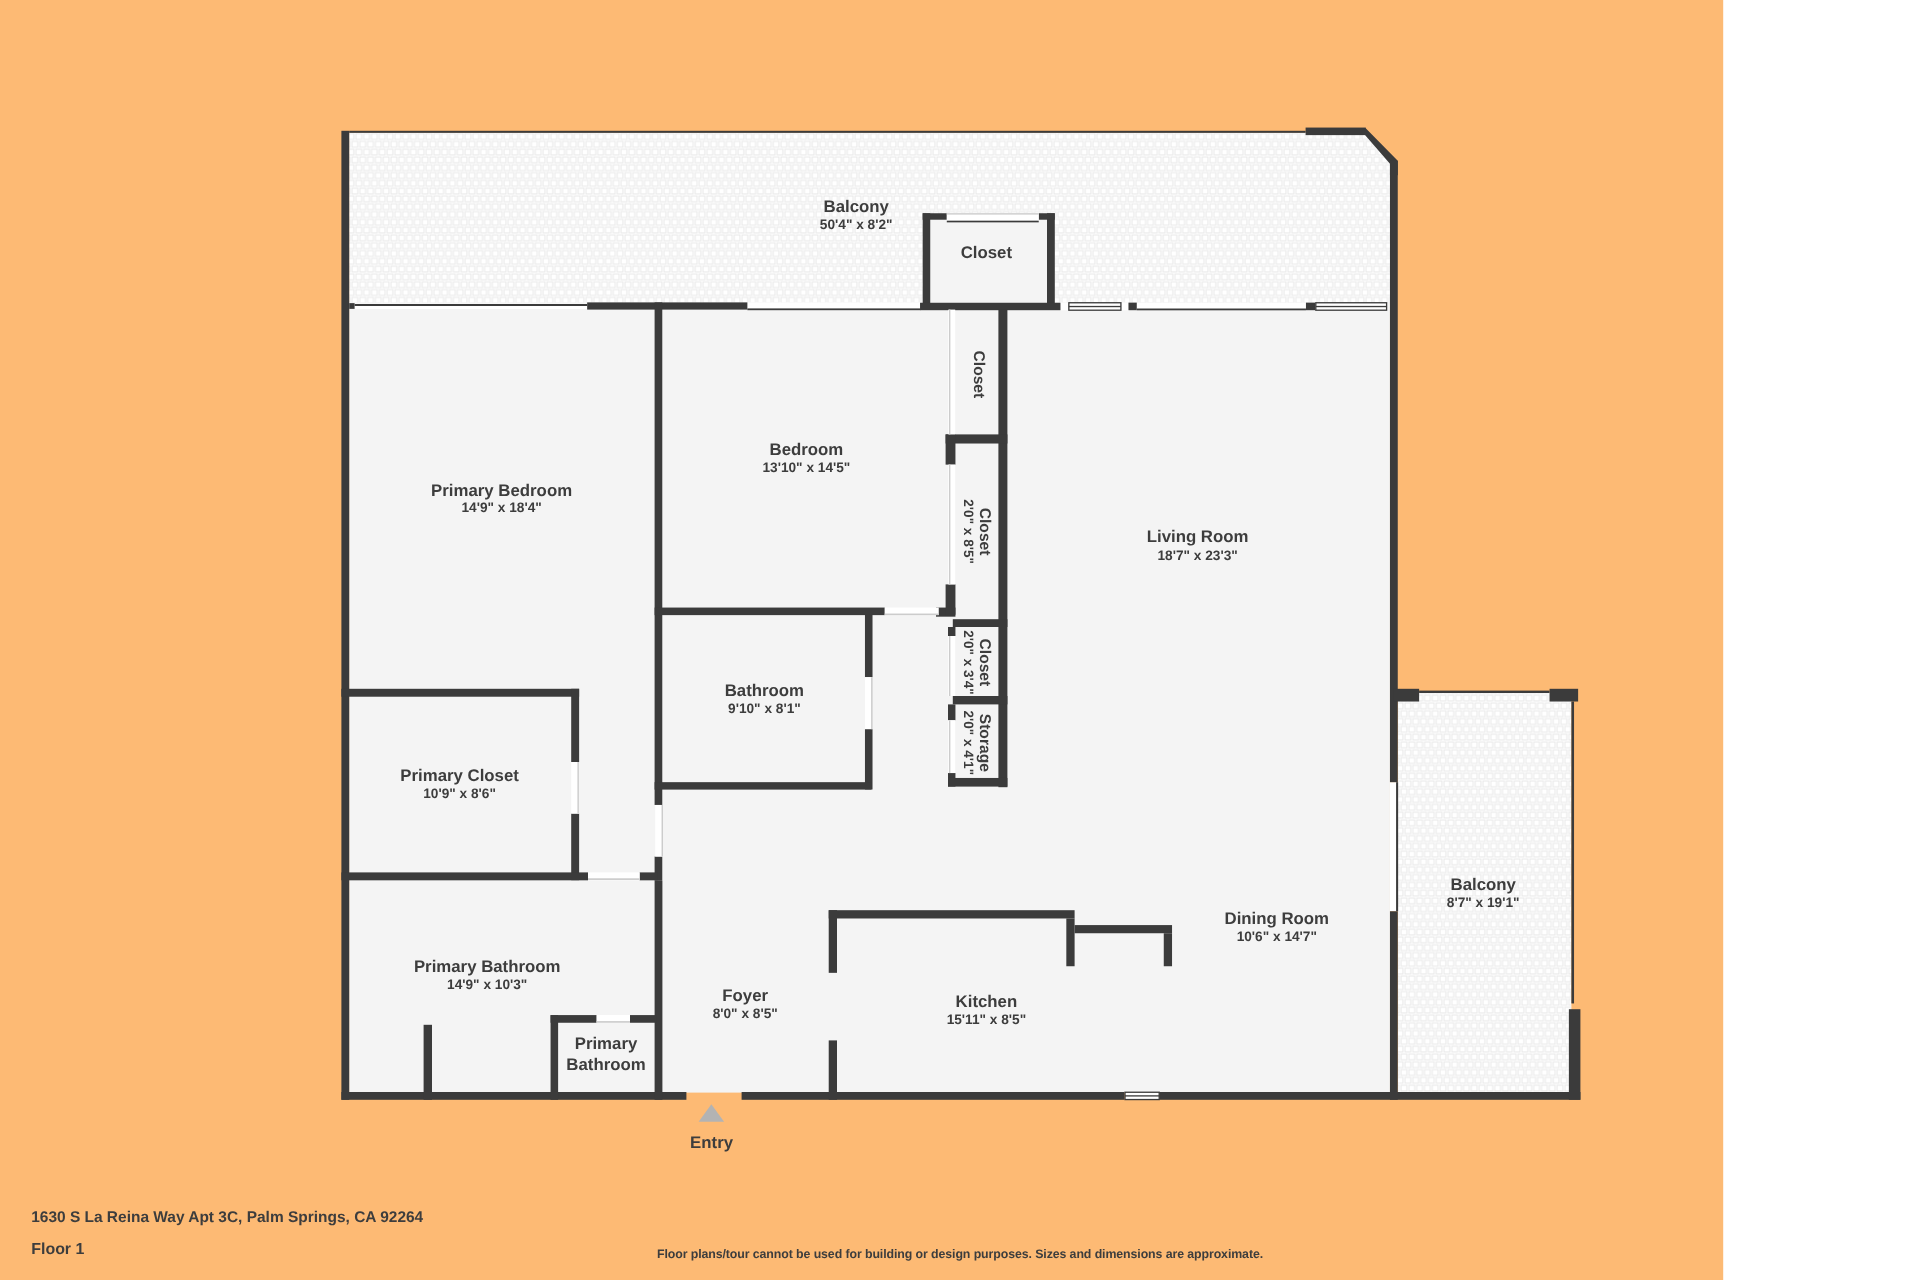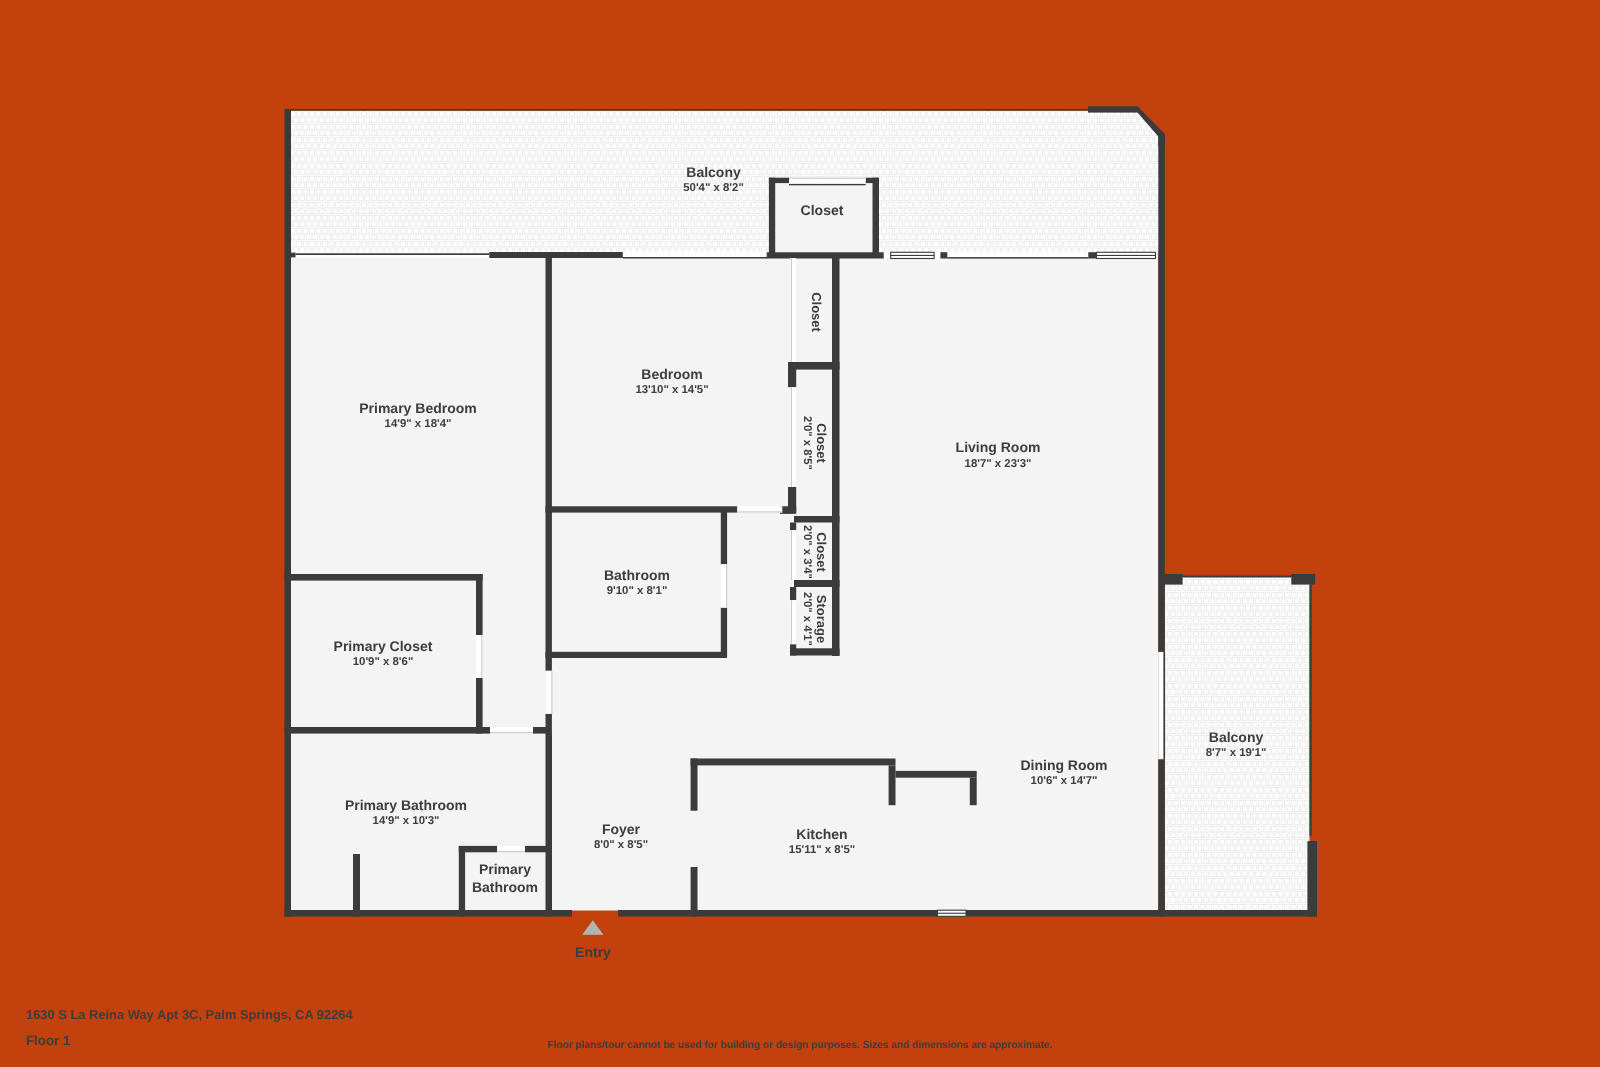--- a/index.html
+++ b/index.html
@@ -1,16 +1,16 @@
 <!DOCTYPE html>
 <html><head>
 <meta charset="utf-8">
 <style>
   html,body{margin:0;padding:0;background:#ffffff;}
-  .page{position:relative;width:1600px;height:1067px;background:#c2410c;font-family:"Liberation Sans",sans-serif;will-change:transform;}
+  .page{position:relative;width:1436px;height:1067px;background:#fdba74;font-family:"Liberation Sans",sans-serif;will-change:transform;}
   text{font-family:"Liberation Sans",sans-serif;fill:#3d3d3d;font-weight:bold;-webkit-font-smoothing:antialiased;text-rendering:geometricPrecision;}
   .rn{font-size:14px;}
   .dm{font-size:11.4px;}
 </style>
 </head>
 <body>
 <div class="page">
 <svg width="1600" height="1067" viewBox="0 0 1600 1067" shape-rendering="crisp-edges" style="opacity:0.999;">
 <defs>
 <pattern id="hatch" width="13" height="13" patternUnits="userSpaceOnUse">

